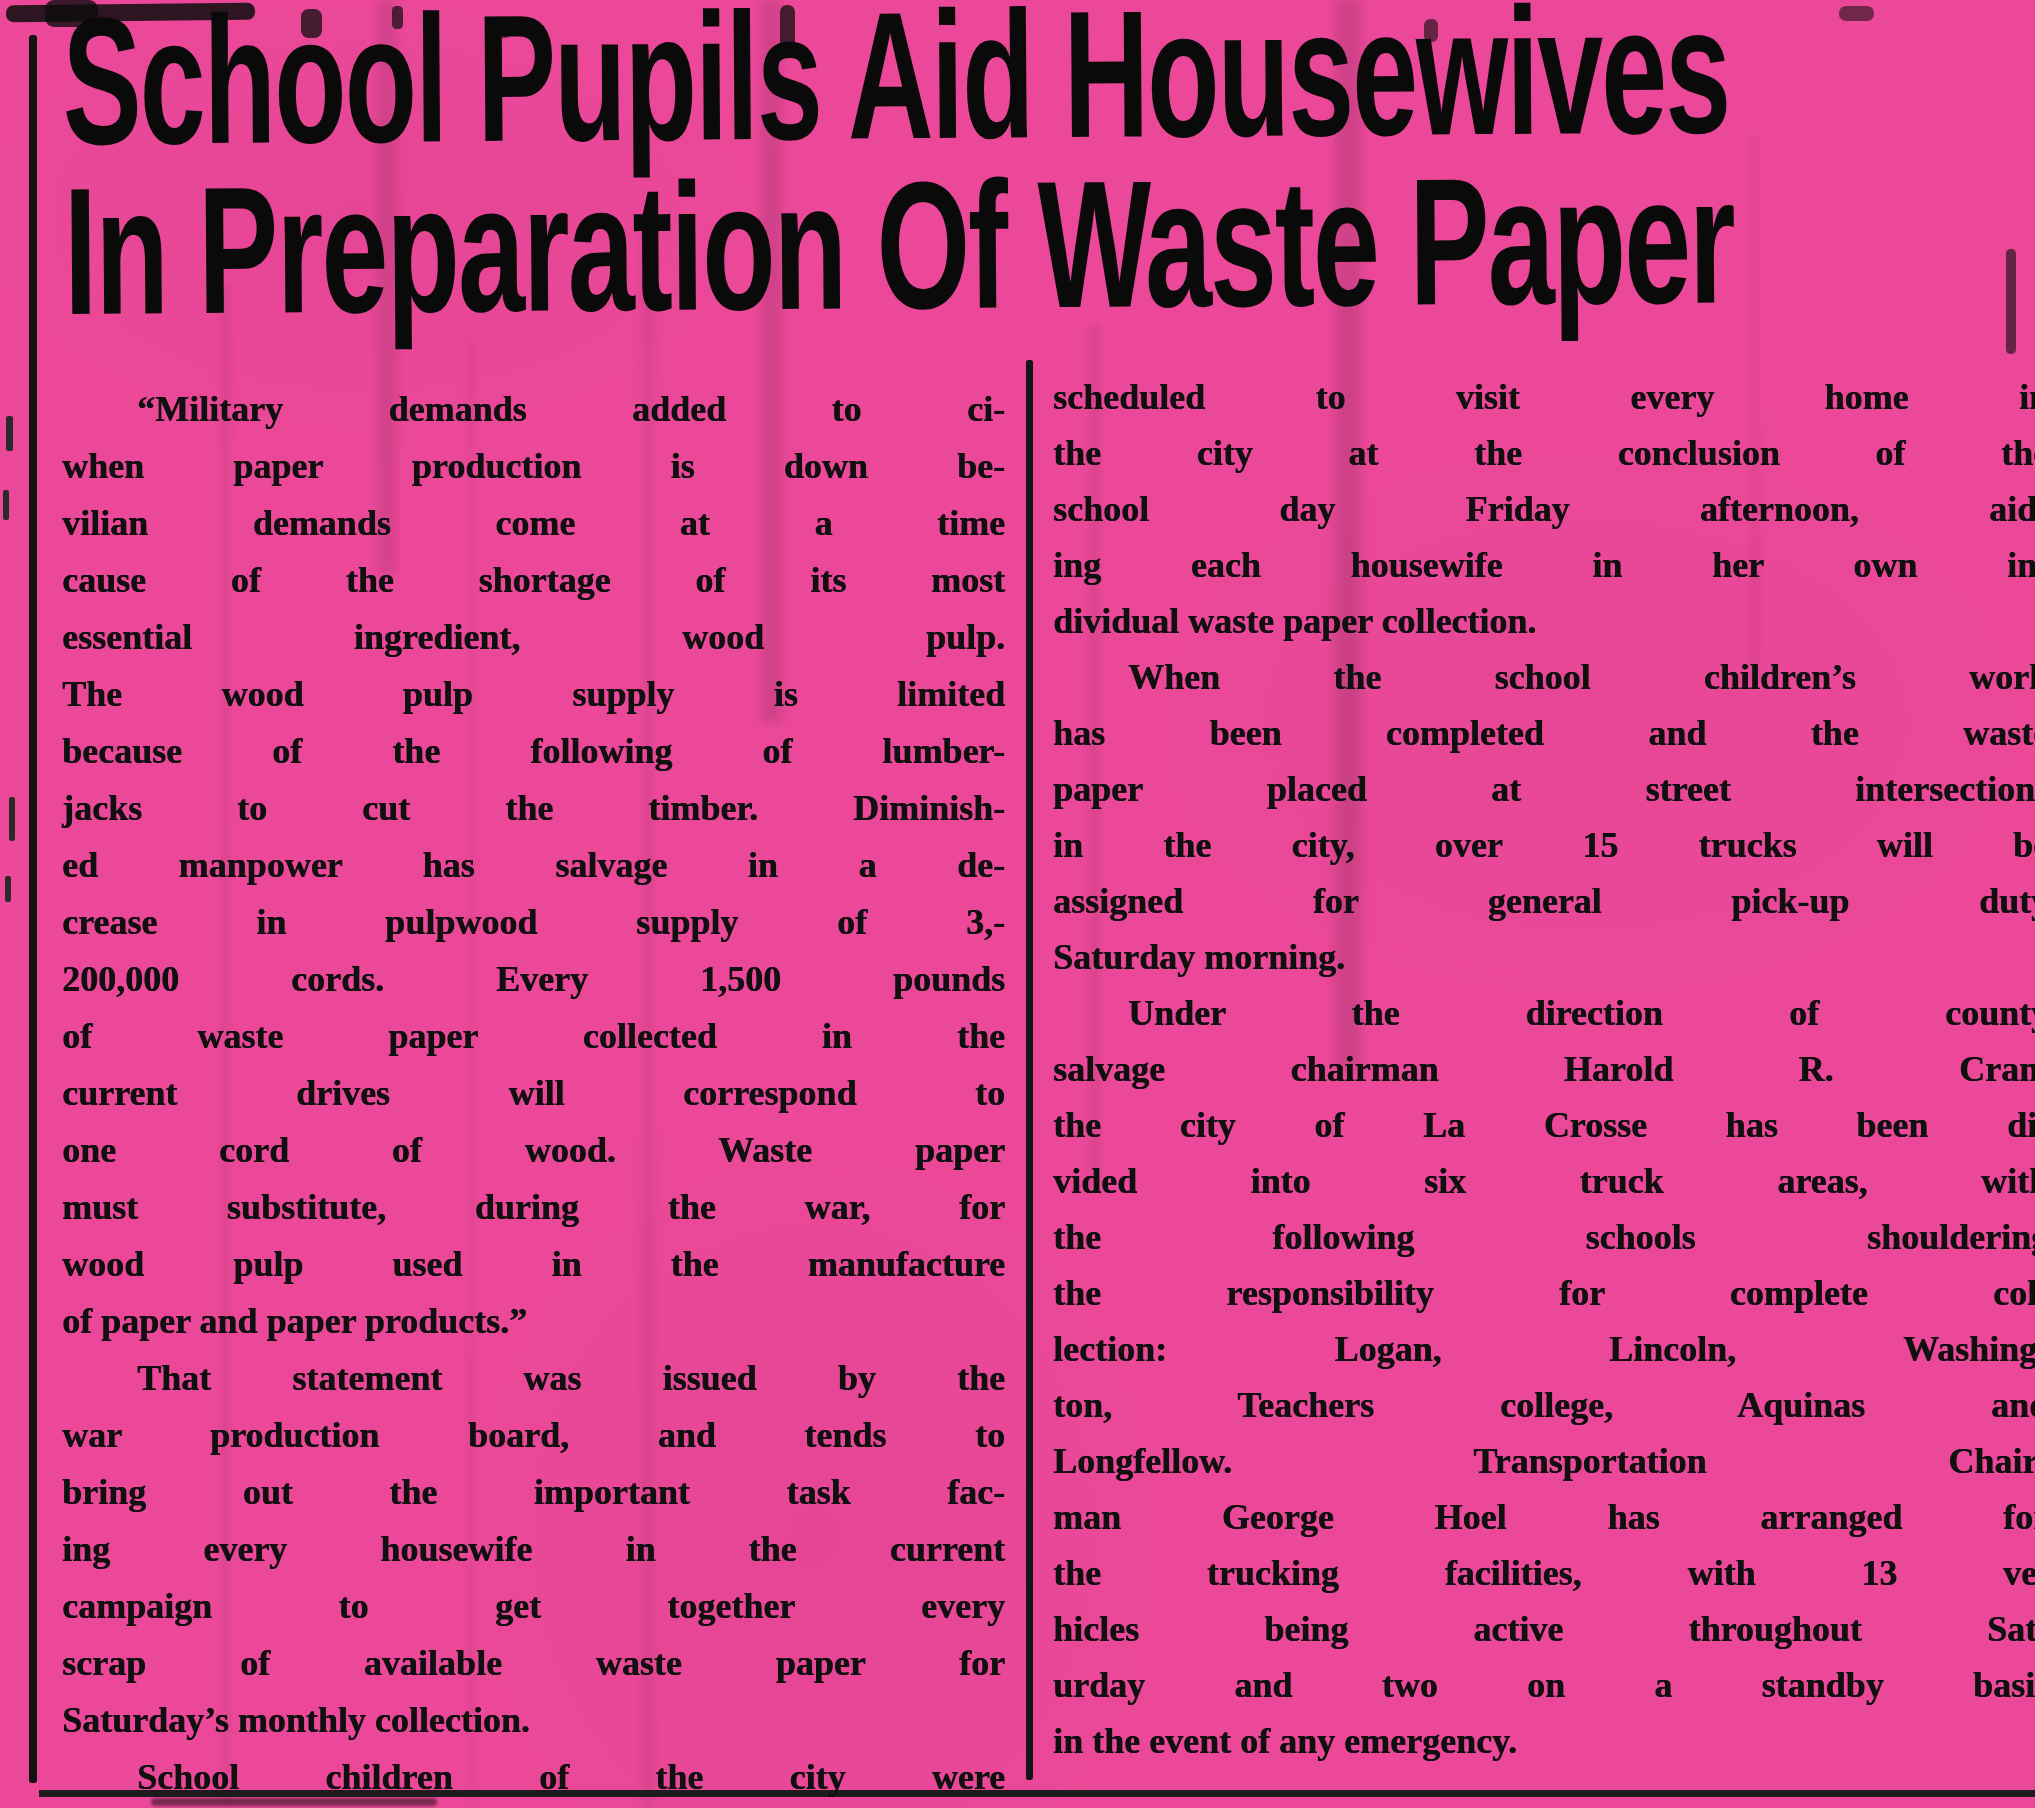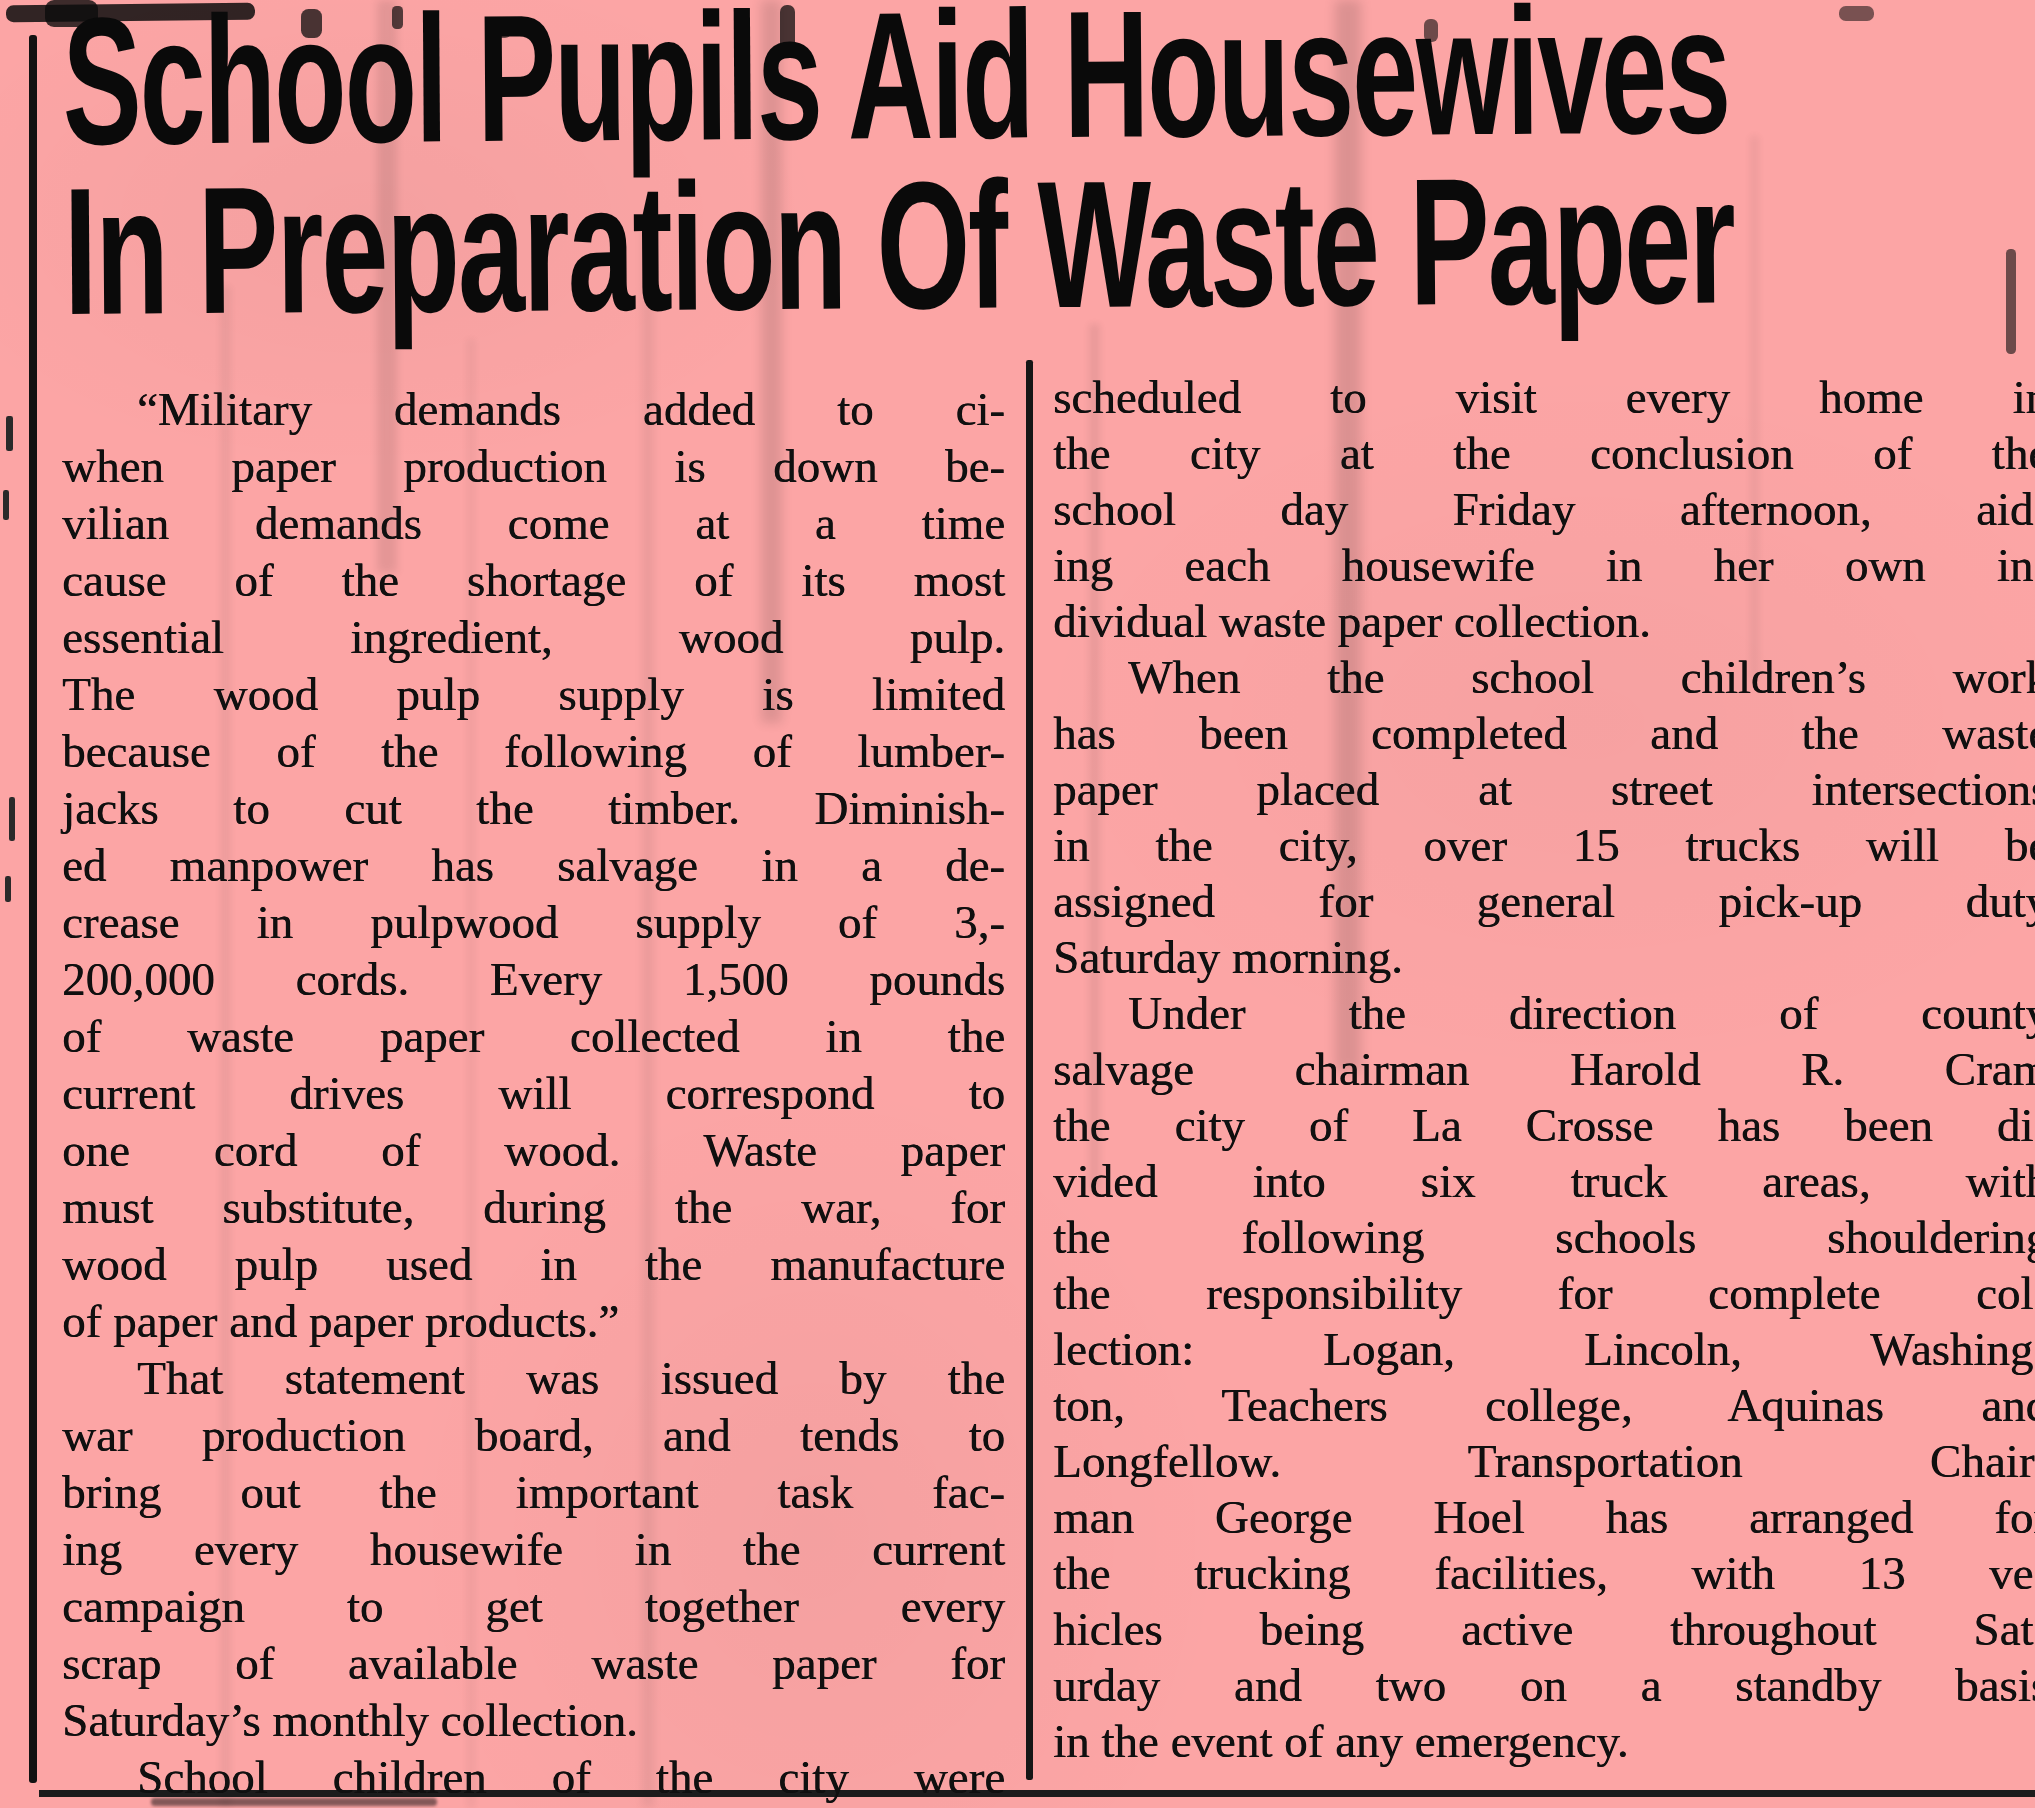--- a/index.html
+++ b/index.html
@@ -1,19 +1,19 @@
 <!DOCTYPE html>
 <html style="font-size:12px"><head>
 <meta charset="utf-8">
 <style>
   html,body{margin:0;padding:0;background:#e8e8e4;}
   .page{
     position:relative;
     width:2035px;height:1808px;
-    background:#fca5a5;
+    background:#ec4899;
     overflow:hidden;
     font-family:"Liberation Serif", serif;
     color:#101010;
   }
   
   .page::before{
     content:"";position:absolute;inset:0;pointer-events:none;
     background:
       radial-gradient(678px 377px at 18% 12%, rgba(0,0,0,0.03), transparent 70%),
       radial-gradient(829px 527px at 78% 40%, rgba(0,0,0,0.025), transparent 70%),
@@ -28,21 +28,21 @@
     font-family:"Liberation Sans", sans-serif;
     font-weight:bold;color:#0a0a0a;
     transform:rotate(-0.4deg);transform-origin:left top;
     white-space:nowrap;
   }
   .hl{position:absolute;left:0;font-size:181px;line-height:181px;letter-spacing:-3px;
       transform-origin:left top;}
   .hl1{top:-9px;transform:scaleX(0.655);}
   .hl2{top:161px;transform:scaleX(0.665);}
 
-  .col{position:absolute;font-weight:normal;font-size:47px;
+  .col{position:absolute;font-weight:bold;font-size:36px;
        text-shadow:0.5px 0 0 currentColor;}
   .col-left {left:62px;  top:381px; width:943px;}
   .col-right{left:1053px;top:369px; width:996px;}
   .line{
     height:57px;line-height:57px;
     text-align:justify;text-align-last:justify;
     overflow:visible;white-space:normal;
   }
   .col-right .line{height:56px;line-height:56px;}
   .line.ind{text-indent:75px;}

